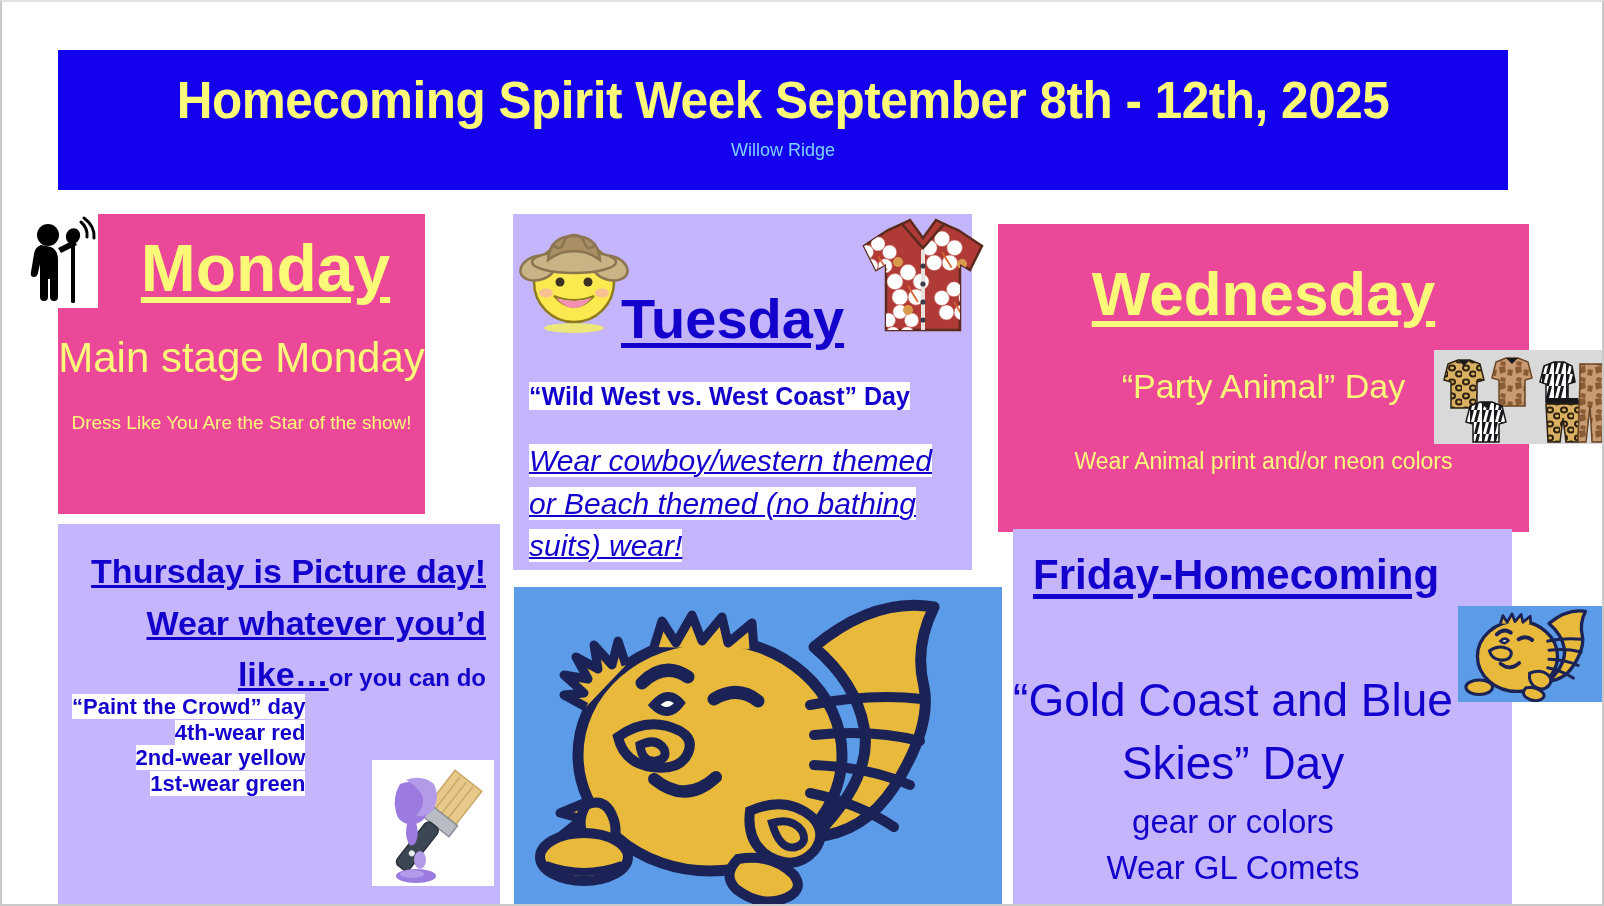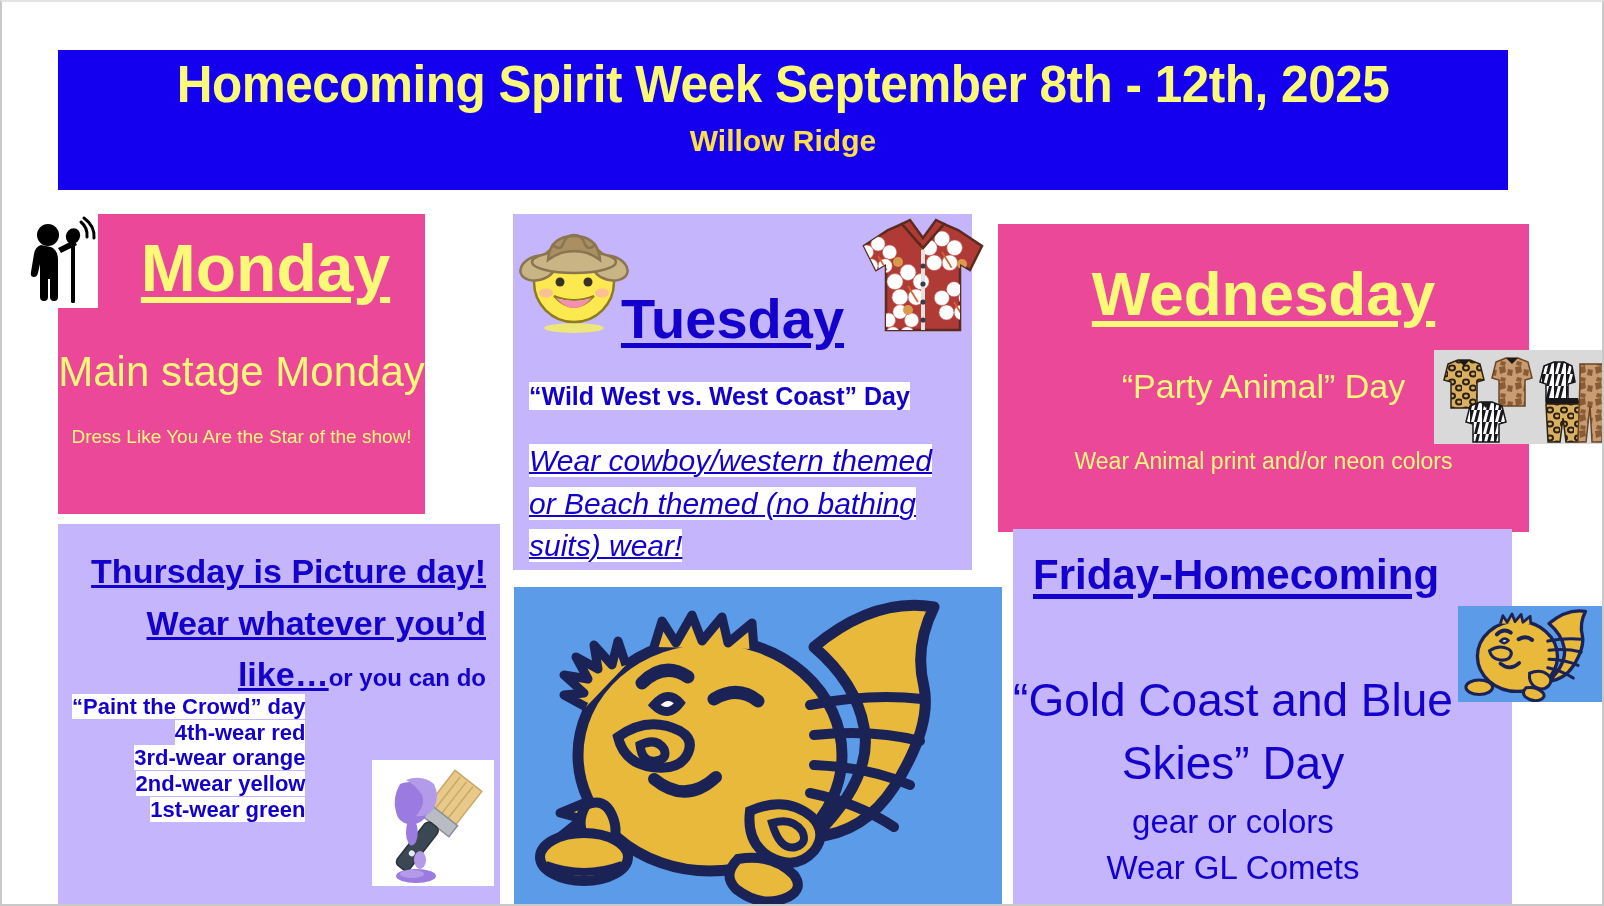--- a/index.html
+++ b/index.html
@@ -26,36 +26,36 @@
   
   .title-banner {
     position: absolute;
     left: 56px;
     top: 48px;
     width: 1450px;
     height: 140px;
     background: #1400EE;
     text-align: center;
     box-sizing: border-box;
-    padding-top: 8px;
+    padding-top: 24px;
   }
   .title-main {
     color: #FAFA78;
     font-weight: bold;
     font-size: 51px;
     line-height: 1.05;
     letter-spacing: -0.5px;
     white-space: nowrap;
     font-stretch: condensed;
     transform: scaleX(0.97);
   }
   .title-sub {
-    color: #fde047;
-    font-weight: bold;
-    font-size: 30px;
+    color: #7dd3fc;
+    font-weight: normal;
+    font-size: 18px;
     margin-top: 12px;
   }
 
   
   .panel {
     position: absolute;
     box-sizing: border-box;
   }
   .panel-blue { background: #ec4899; }
   .panel-yellow { background: #c4b5fd; }
@@ -82,21 +82,21 @@
   #monday .mon-title {
     font-size: 66px;
     text-align: center;
     margin-top: 16px;
     margin-left: 48px;
   }
   #monday .mon-line1 {
     color: #FAFA78;
     font-size: 42px;
     text-align: center;
-    margin-top: 42px;
+    margin-top: 28px;
   }
   #monday .mon-line2 {
     color: #FAFA78;
     font-size: 19px;
     text-align: center;
     margin-top: 30px;
   }
 
   .singer-box {
     position: absolute;
@@ -405,21 +405,20 @@
     </svg>
   </div>
 
   <div class="panel panel-yellow" id="thursday">
     <div class="thu-title">
       <u>Thursday is Picture day! Wear whatever you’d like…</u><span class="thu-tail">or you can do</span>
     </div>
     <div class="thu-list">
       <div><span class="hl">“Paint the Crowd” day</span></div>
       <div><span class="hl">4th-wear red</span></div>
-      <div><span class="hl">3rd-wear orange</span></div>
       <div><span class="hl">2nd-wear yellow</span></div>
       <div><span class="hl">1st-wear green</span></div>
     </div>
   </div>
 
   <div class="brush-box">
     <svg width="122" height="126" viewBox="0 0 122 126">
       <rect width="122" height="126" fill="#ffffff"></rect>
       <g transform="rotate(38 61 63)">
         <rect x="46" y="8" width="34" height="44" fill="#E8C98A" stroke="#C9A868" stroke-width="1.5"></rect>

